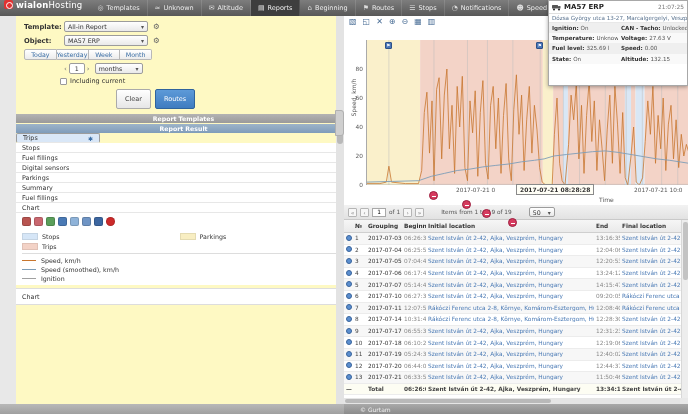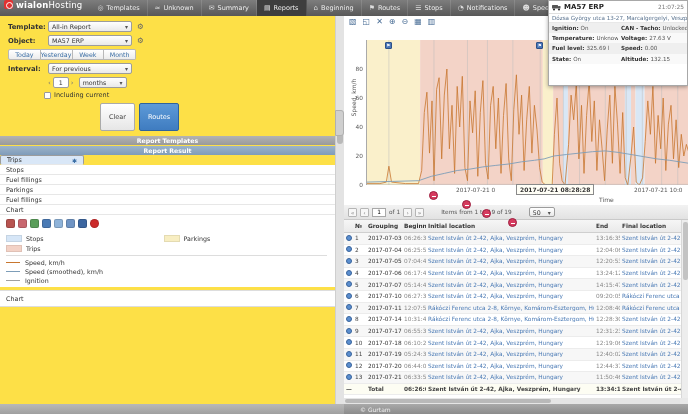--- a/index.html
+++ b/index.html
@@ -14,22 +14,22 @@
   #logo .logo-box:after { content:""; position:absolute; left:2px; top:2px; width:5px; height:5px;
     border:1px solid #fff; border-radius:50%; }
   #logo .logo-text { color:#fff; font-size:8.5px; letter-spacing:.2px; }
   #logo .logo-text b { font-weight:bold; }
   .nav-item { display:flex; align-items:center; gap:3px; padding:0 7px; color:#eee; font-size:6.5px;
     border-right:1px solid rgba(255,255,255,.12); cursor:pointer; }
   .nav-item.active { background:#3e3e3e; }
   .nav-ic { font-size:7px; color:#ddd; }
 
   
-  #left-panel { position:absolute; left:0; top:16px; width:336px; height:388px;
-    background:#fde047; border-right:1px solid #cfcfcf; overflow:hidden; }
+  #left-panel { position:absolute; left:16px; top:16px; width:336px; height:388px;
+    background:#fef9c3; border-right:1px solid #cfcfcf; overflow:hidden; }
   #left-scroll { position:absolute; left:336px; top:16px; width:8px; height:388px; background:#e3e3e3; }
   #left-scroll .thumb { position:absolute; left:1px; top:94px; width:6px; height:34px; background:#b9b9b9; border-radius:3px; }
   .form-area { padding:5px 0 0 8px; width:150px; }
   .frow { display:flex; align-items:center; margin-bottom:3px; }
   .flabel { width:40px; font-size:6.8px; color:#333; font-weight:bold; }
   .sel { width:84px; height:11px; border:1px solid #9c9c9c; border-radius:2px;
     background:linear-gradient(#fff,#e9e9e9); font-size:6.3px; color:#333;
     display:flex; align-items:center; padding:0 3px; justify-content:space-between; cursor:pointer; }
   .sel .arrow { color:#555; font-size:6px; }
   .wrench { margin-left:5px; font-size:7.5px; color:#666; cursor:pointer; }
@@ -40,21 +40,21 @@
   .quick-btn:last-child { border-radius:0 2px 2px 0; }
   .stepper-row { display:flex; align-items:center; margin-left:40px; gap:2px; margin-bottom:3px; }
   .spin { font-size:7px; color:#777; cursor:pointer; }
   .num-input { width:16px; height:11px; border:1px solid #9c9c9c; border-radius:2px; font-size:6.3px;
     text-align:center; font-family:inherit; background:#fff; color:#333; }
   .sel.small { width:48px; }
   .chk-row { display:flex; align-items:center; gap:3px; margin-left:36px; margin-bottom:4px; }
   .chk { width:7px; height:7px; border:1px solid #9a9a9a; background:#fff; border-radius:1px; cursor:pointer; }
   .chk-label { font-size:6.5px; color:#333; }
   .btn-row { display:flex; gap:4px; margin-left:92px; margin-bottom:5px; }
-  .btn { height:28px; padding:0 8px; font-size:6.5px; display:flex; align-items:center; border-radius:2px; cursor:pointer; }
+  .btn { height:20px; padding:0 8px; font-size:6.5px; display:flex; align-items:center; border-radius:2px; cursor:pointer; }
   .btn.default { background:linear-gradient(#fff,#e6e6e6); border:1px solid #aaa; color:#444; }
   .btn.primary { background:linear-gradient(#5d9ad8,#3f7cc0); border:1px solid #2f639c; color:#fff; }
   .sect-bar { height:9px; display:flex; align-items:center; justify-content:center;
     font-size:6.2px; font-weight:bold; color:#fff; }
   .sect-bar.gray { background:linear-gradient(#b3b3b3,#9a9a9a); }
   .sect-bar.blue { background:linear-gradient(#9db4c9,#7f9cba); margin-top:1px; }
   .res-row { height:10px; display:flex; align-items:center; padding:0 6px; font-size:6.4px; color:#333;
     border-bottom:1px solid #e7e7e7; background:#fff; cursor:pointer; justify-content:space-between; }
   .res-row.sel { background:#d9e7f7; }
   .res-row .pin { color:#3a6ea5; font-size:6px; }
@@ -164,21 +164,21 @@
       <div class="nav-item">
         <span class="nav-ic">◎</span>
         <span class="nav-lb">Templates</span>
       </div>
       <div class="nav-item">
         <span class="nav-ic">≈</span>
         <span class="nav-lb">Unknown</span>
       </div>
       <div class="nav-item">
         <span class="nav-ic">✉</span>
-        <span class="nav-lb">Summary</span>
+        <span class="nav-lb">Altitude</span>
       </div>
       <div class="nav-item active">
         <span class="nav-ic">▤</span>
         <span class="nav-lb">Reports</span>
       </div>
       <div class="nav-item">
         <span class="nav-ic">⌂</span>
         <span class="nav-lb">Beginning</span>
       </div>
       <div class="nav-item">
@@ -221,27 +221,20 @@
           <span class="arrow">▾</span>
       </div>
       <span class="wrench">⚙</span>
     </div>
     <div class="quick-row">
         <div class="quick-btn">Today</div>
         <div class="quick-btn">Yesterday</div>
         <div class="quick-btn">Week</div>
         <div class="quick-btn">Month</div>
       </div>
-    <div class="frow">
-      <span class="flabel">Interval:</span>
-      <div class="sel">
-        <span>For previous</span>
-          <span class="arrow">▾</span>
-      </div>
-    </div>
     <div class="stepper-row">
       <span class="spin">‹</span>
       <input class="num-input" value="1" style="">
       <span class="spin">›</span>
       <div class="sel small" style="margin-left:3px;">
         <span>months</span>
           <span class="arrow">▾</span>
       </div>
     </div>
     <div class="chk-row">
@@ -260,21 +253,27 @@
         <span>Trips</span>
         <span class="pin">✱</span>
       </div>
       <div class="res-row">
         <span>Stops</span>
       </div>
       <div class="res-row">
         <span>Fuel fillings</span>
       </div>
       <div class="res-row">
+        <span>Digital sensors</span>
+      </div>
+      <div class="res-row">
         <span>Parkings</span>
+      </div>
+      <div class="res-row">
+        <span>Summary</span>
       </div>
       <div class="res-row">
         <span>Fuel fillings</span>
       </div>
       <div class="res-row">
         <span>Chart</span>
       </div>
     </div>
   <div class="exp-row">
       <span class="exp-ic" style="background: rgb(184, 84, 80);"></span>

